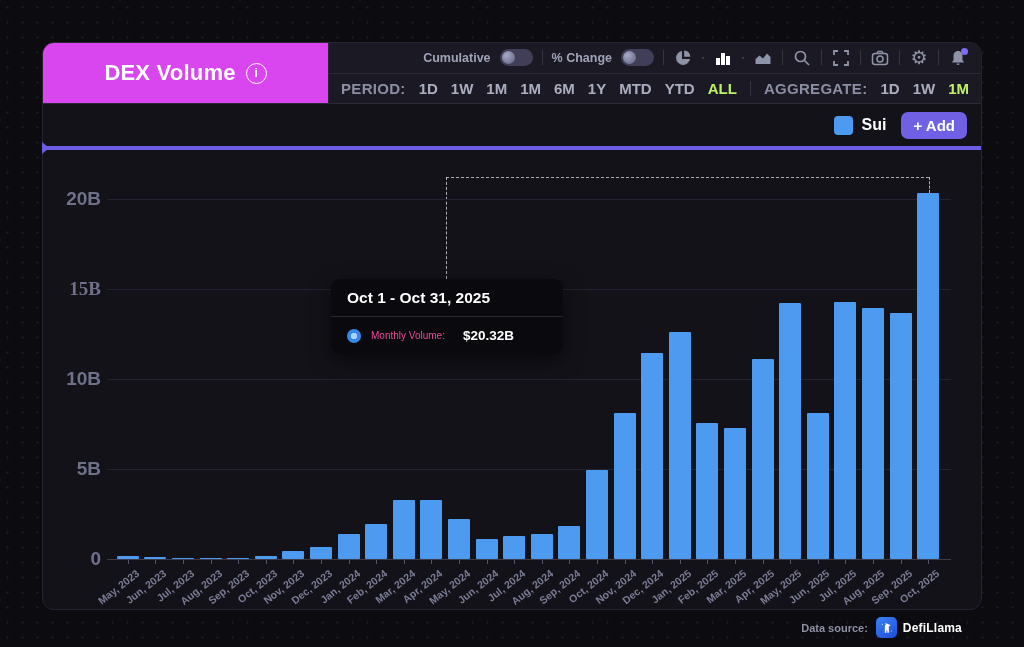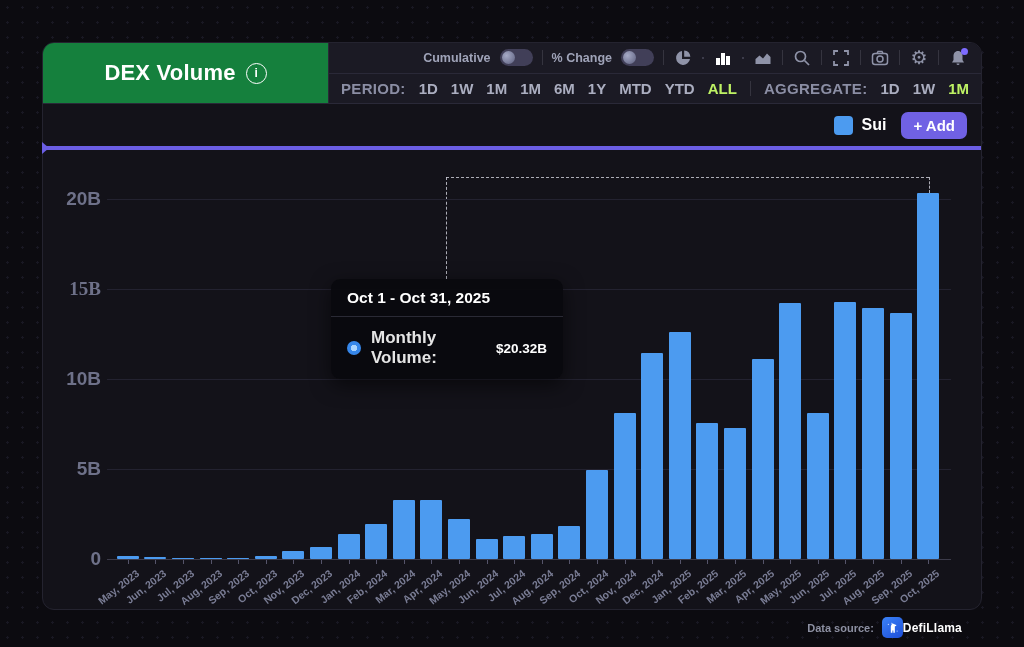--- a/index.html
+++ b/index.html
@@ -13,21 +13,21 @@
     color:#fff;
   }
   .card {
     position:absolute; left:42px; top:42px; width:940px; height:568px;
     background:#131219; border:1px solid #24232f; border-radius:12px;
   }
   
   .card-header { display:flex; height:61px; border-bottom:1px solid #2a2938; }
   .title-box {
     width:285px; display:flex; align-items:center; justify-content:center; gap:10px;
-    background:#15803d; border-radius:11px 0 0 0;
+    background:#d946ef; border-radius:11px 0 0 0;
   }
   .title-text { font-size:22px; font-weight:800; letter-spacing:.2px; }
   .info-icon {
     width:21px; height:21px; border:1.7px solid #fff; border-radius:50%;
     display:flex; align-items:center; justify-content:center;
     font-size:12px; font-weight:700; color:#fff;
   }
   .header-right {
     flex:1; display:flex; flex-direction:column; background:#1b1a24;
     border-left:1px solid #2a2938; border-radius:0 11px 0 0;
@@ -100,26 +100,26 @@
   }
   .tooltip-header {
     padding:10px 16px 9px; font-size:15.5px; font-weight:700; color:#fff;
     border-bottom:1px solid #2a2a35;
   }
   .tooltip-row { padding:11px 16px; display:flex; align-items:center; gap:10px; }
   .radio-dot {
     width:14px; height:14px; border-radius:50%; flex:0 0 auto;
     background:radial-gradient(circle, #a9d4ff 0 3px, #3687ea 3.5px);
   }
-  .metric-label { font-size:17px; font-weight:700; color:#e5e5e5; }
+  .metric-label { font-size:10px; font-weight:400; color:#ec4899; }
   .metric-value { font-size:13.5px; font-weight:700; color:#fff; margin-left:8px; }
   
   .footer { position:absolute; right:62px; top:617px; display:flex; align-items:center; gap:8px; }
   .footer-label { font-size:11px; font-weight:700; color:#8d90a2; }
-  .brand { display:flex; align-items:center; cursor:pointer; }
+  .brand { display:flex; align-items:center; gap:6px; cursor:pointer; }
   .brand-logo {
     width:21px; height:21px; border-radius:5px;
     background:linear-gradient(145deg,#3b82f6,#1d4ed8);
     display:flex; align-items:center; justify-content:center;
   }
   .brand-name { font-size:12px; font-weight:800; color:#fff; letter-spacing:.2px; }
 </style>
 </head>
 <body>
 

